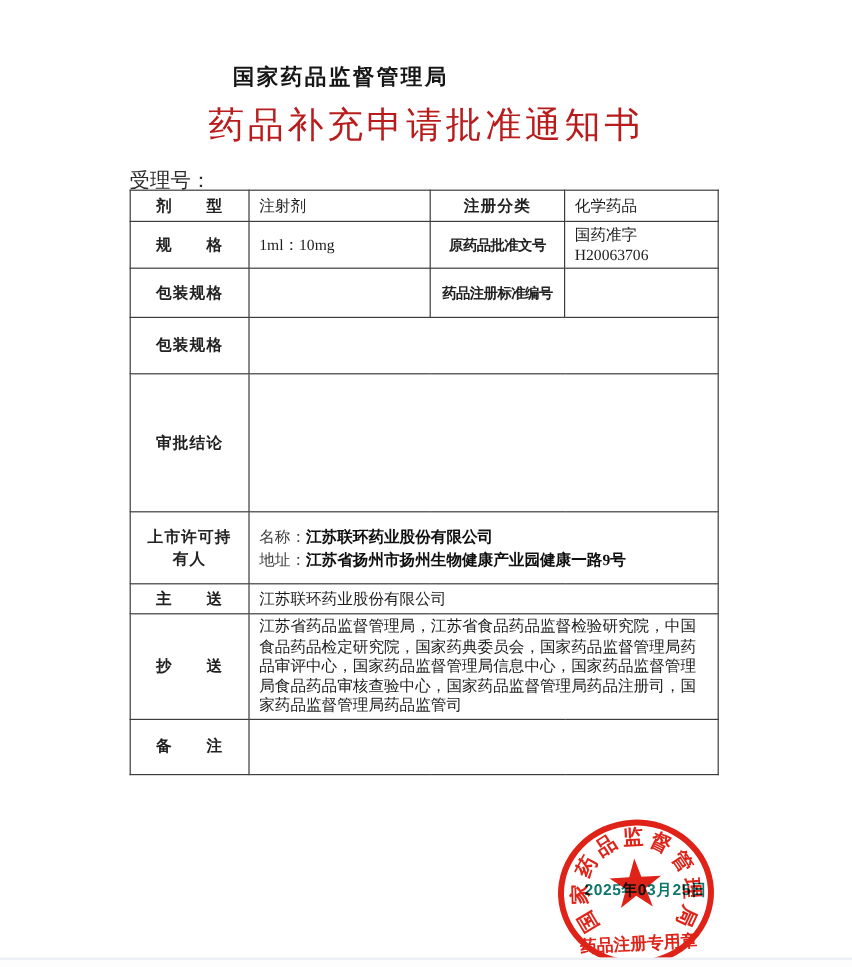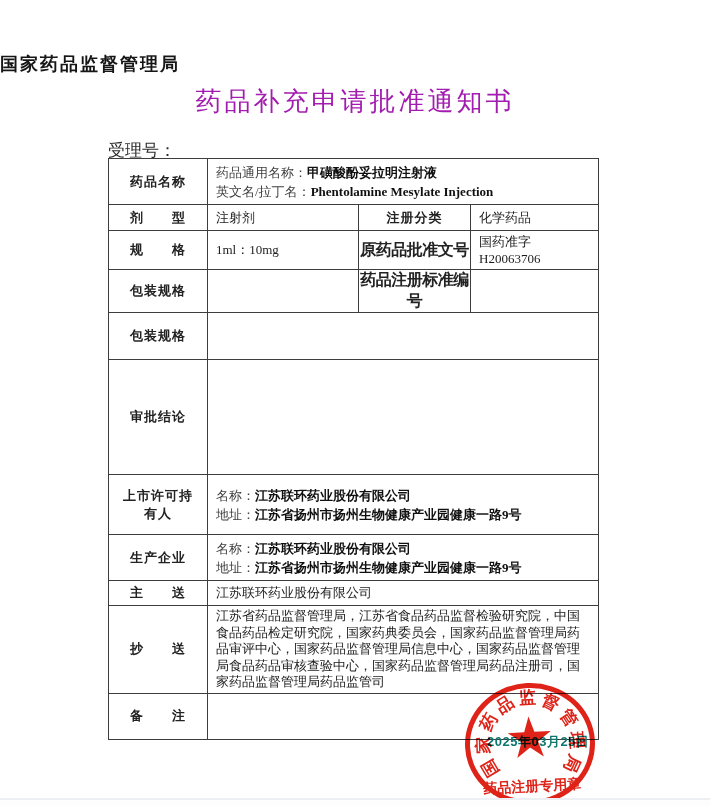--- a/index.html
+++ b/index.html
@@ -6,28 +6,28 @@
   .page{
     position:relative;
     width:710px;height:806px;
     background:#ffffff;
     font-family:"Liberation Serif","DejaVu Serif",serif;
     color:#1c1c1c;
     overflow:hidden;
   }
   .agency{
     position:absolute;top:52px;left:0;width:568px;
-    text-align:left;
+    text-align:center;
     font-family:"Liberation Sans","DejaVu Sans",sans-serif;
     font-size:18px;font-weight:700;letter-spacing:2px;color:#161616;
   }
   .doc-title{
     position:absolute;top:84px;left:0;width:710px;
     text-align:center;
-    font-size:26px;font-weight:400;letter-spacing:3px;color:#a21caf;
+    font-size:30px;font-weight:400;letter-spacing:3px;color:#b91c1c;
   }
   .meta-line{
     position:absolute;top:139px;left:108px;width:490px;height:18px;
     font-size:17px;color:#2c2c2c;
   }
   .meta-left{position:absolute;left:0;top:0;}
   .meta-right{position:absolute;right:0;top:0;}
   .meta-right .num{font-weight:700;color:#101010;}
   table.doc{
     position:absolute;left:108px;top:158px;
@@ -37,21 +37,21 @@
     border:1px solid #3d3d3d;
     font-size:13px;
     padding:2px 8px;
     vertical-align:middle;
     overflow:hidden;
   }
   td.lbl{
     text-align:center;font-weight:700;color:#222;
     padding:2px 3px;letter-spacing:1px;
   }
-  td.lbl.tight{font-size:16px;letter-spacing:-0.5px;padding:0 1px;}
+  td.lbl.tight{font-size:12px;letter-spacing:-0.5px;padding:0 1px;}
   .pre{color:#3e3e3e;font-weight:400;}
   .strong{font-weight:700;color:#101010;}
   .cellline{line-height:19px;}
   td.cc-cell{font-size:12.5px;line-height:16.5px;padding:4px 8px;vertical-align:middle;color:#202020;}
   
   .seal-date{
     position:absolute;left:487px;top:733px;
     font-size:13px;color:#0f766e;font-weight:600;letter-spacing:0.5px;
     font-family:Liberation Sans, sans-serif;
   }
@@ -101,27 +101,20 @@
 
   <table class="doc">
     <colgroup>
         <col style="width:99px">
         <col style="width:151px">
         <col style="width:112px">
         <col style="width:128px">
       </colgroup>
 
     <tbody>
-        <tr style="height:46px">
-      <td class="lbl"><span>药品名称</span></td>
-      <td colspan="3">
-        <div class="cellline"><span class="pre">药品通用名称：</span><span class="strong">甲磺酸酚妥拉明注射液</span></div>
-        <div class="cellline"><span class="pre">英文名/拉丁名：</span><span class="strong">Phentolamine Mesylate Injection</span></div>
-      </td>
-    </tr>
 
     <tr style="height:26px">
       <td class="lbl"><span>剂　　型</span></td>
       <td><span>注射剂</span></td>
       <td class="lbl"><span>注册分类</span></td>
       <td><span>化学药品</span></td>
     </tr>
 
     <tr style="height:32px">
       <td class="lbl"><span>规　　格</span></td>
@@ -148,27 +141,20 @@
     </tr>
 
     <tr style="height:60px">
       <td class="lbl"><span>上市许可持有人</span></td>
       <td colspan="3">
         <div class="cellline"><span class="pre">名称：</span><span class="strong">江苏联环药业股份有限公司</span></div>
         <div class="cellline"><span class="pre">地址：</span><span class="strong">江苏省扬州市扬州生物健康产业园健康一路9号</span></div>
       </td>
     </tr>
 
-    <tr style="height:46px">
-      <td class="lbl"><span>生产企业</span></td>
-      <td colspan="3">
-        <div class="cellline"><span class="pre">名称：</span><span class="strong">江苏联环药业股份有限公司</span></div>
-        <div class="cellline"><span class="pre">地址：</span><span class="strong">江苏省扬州市扬州生物健康产业园健康一路9号</span></div>
-      </td>
-    </tr>
 
 
 
     <tr style="height:25px">
       <td class="lbl"><span>主　　送</span></td>
       <td colspan="3"><span>江苏联环药业股份有限公司</span></td>
     </tr>
 
     <tr style="height:70px">
       <td class="lbl"><span>抄　　送</span></td>

